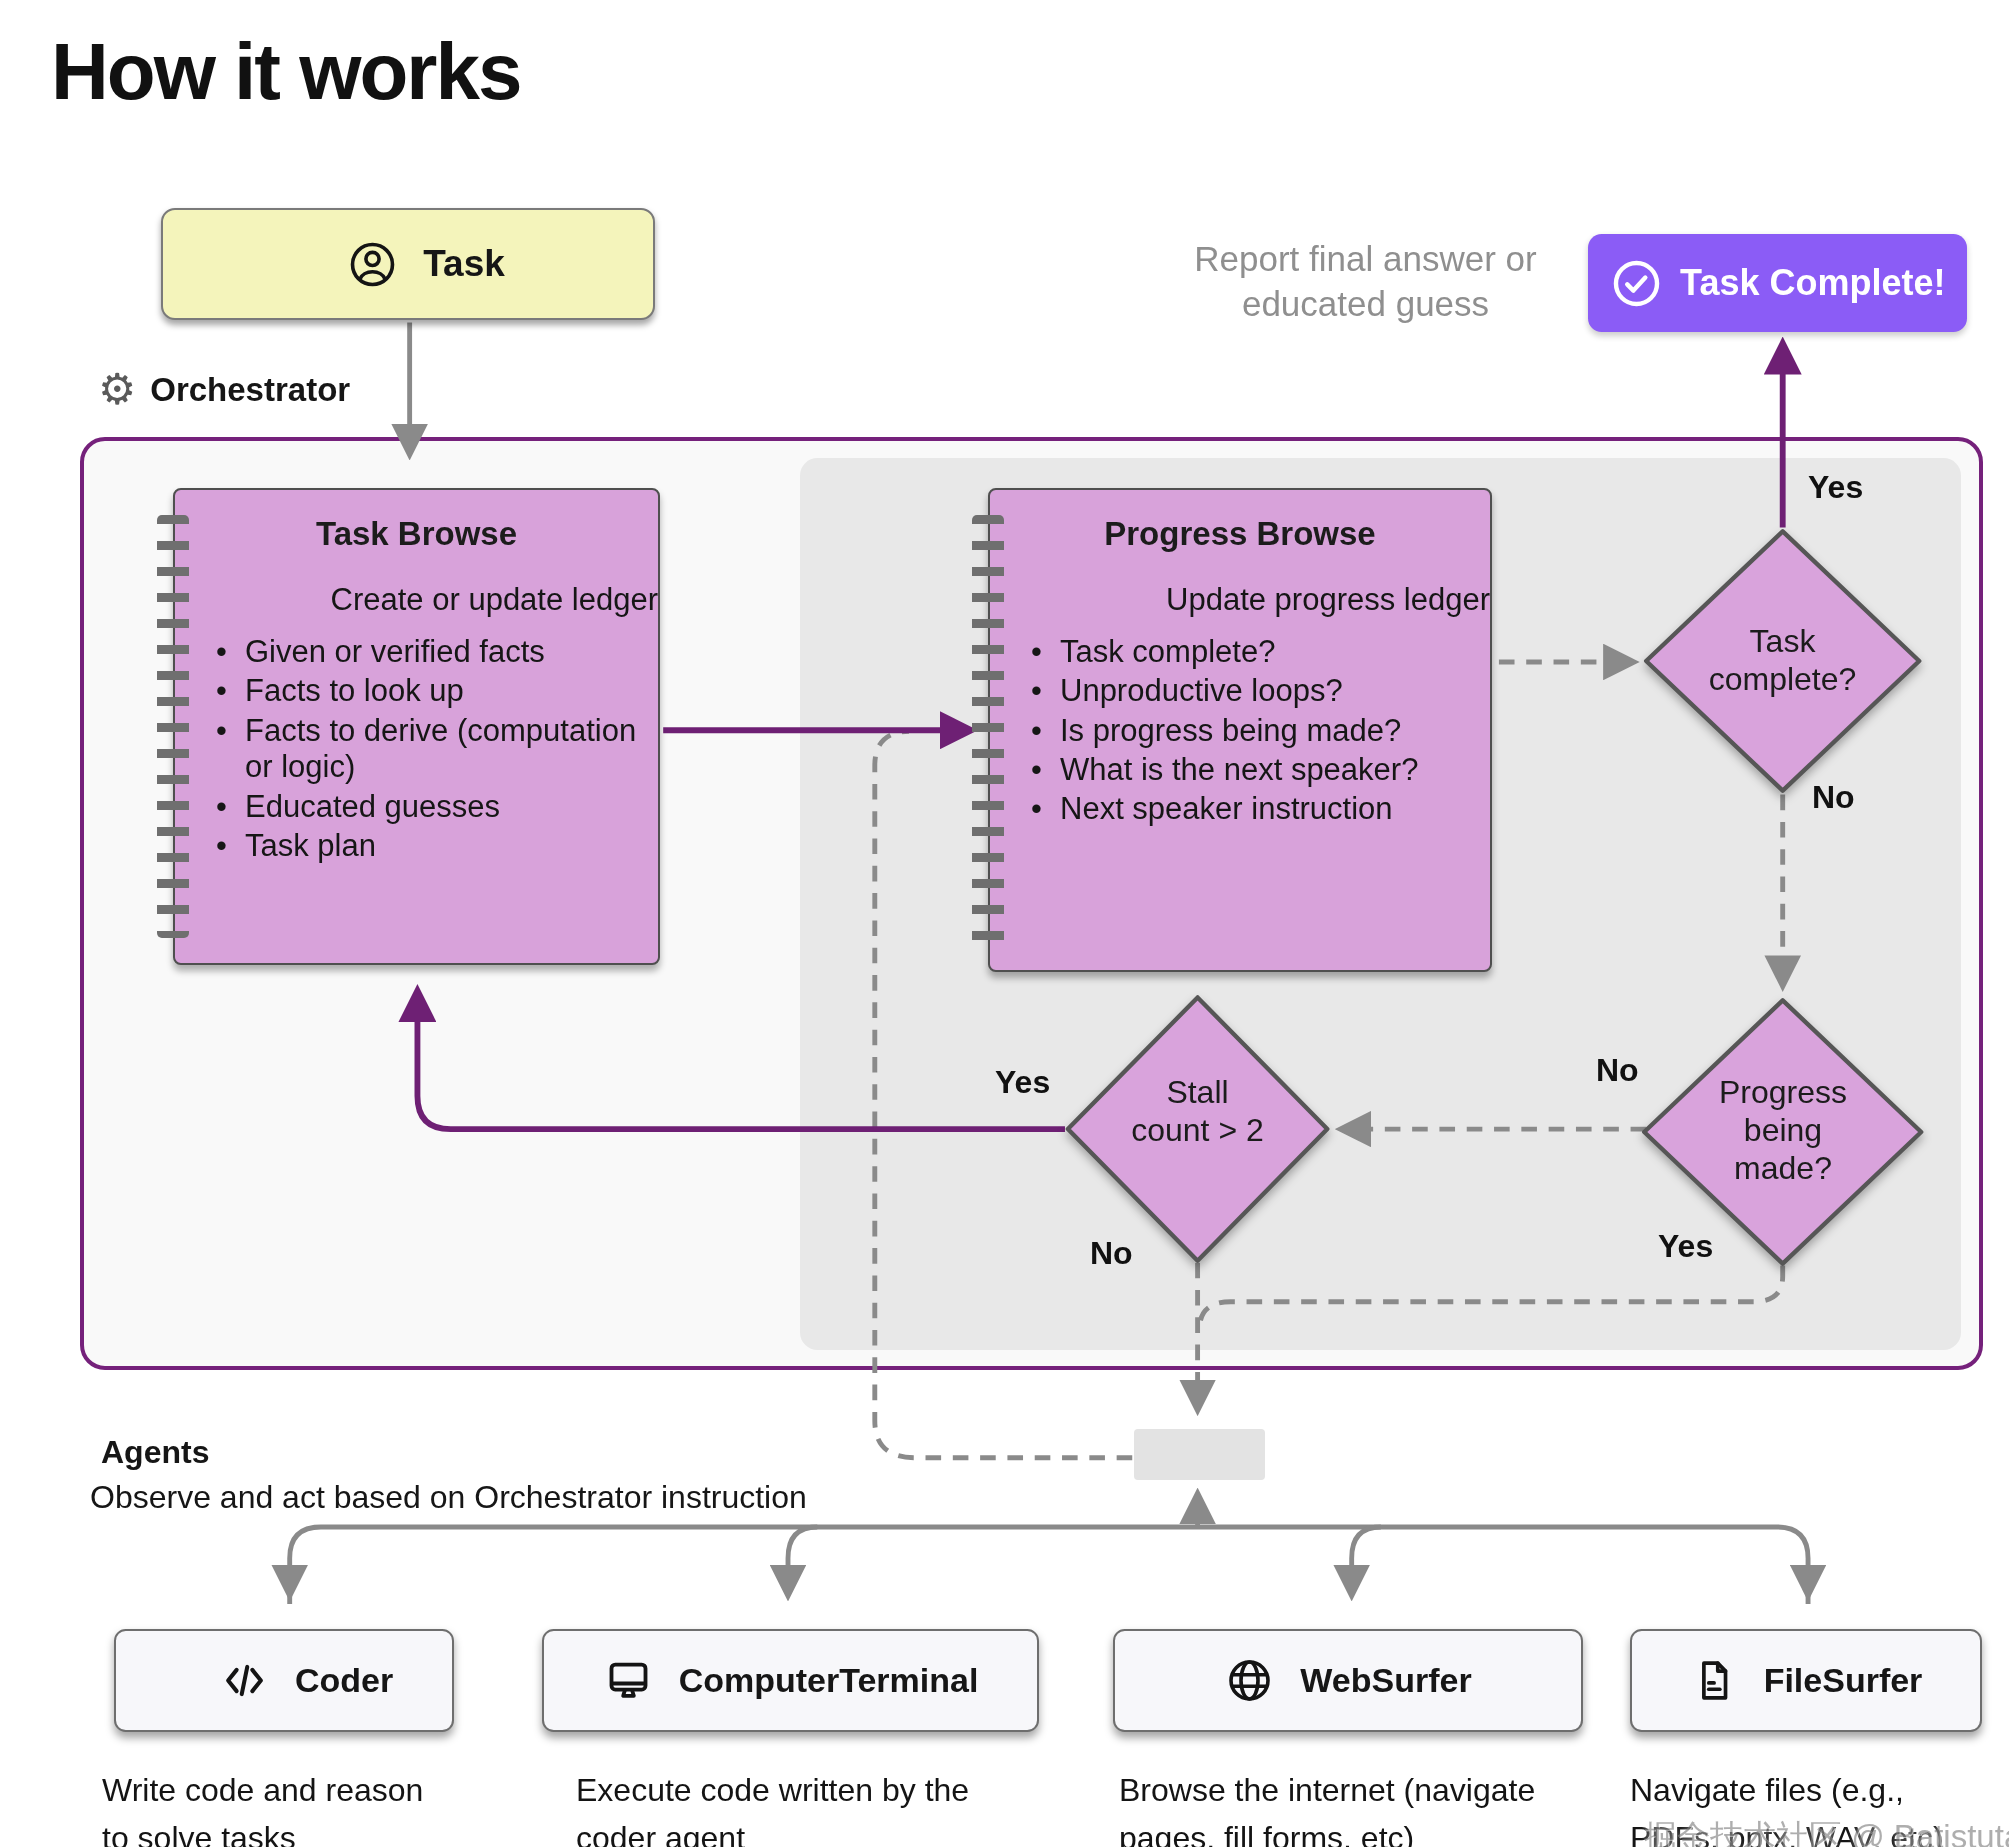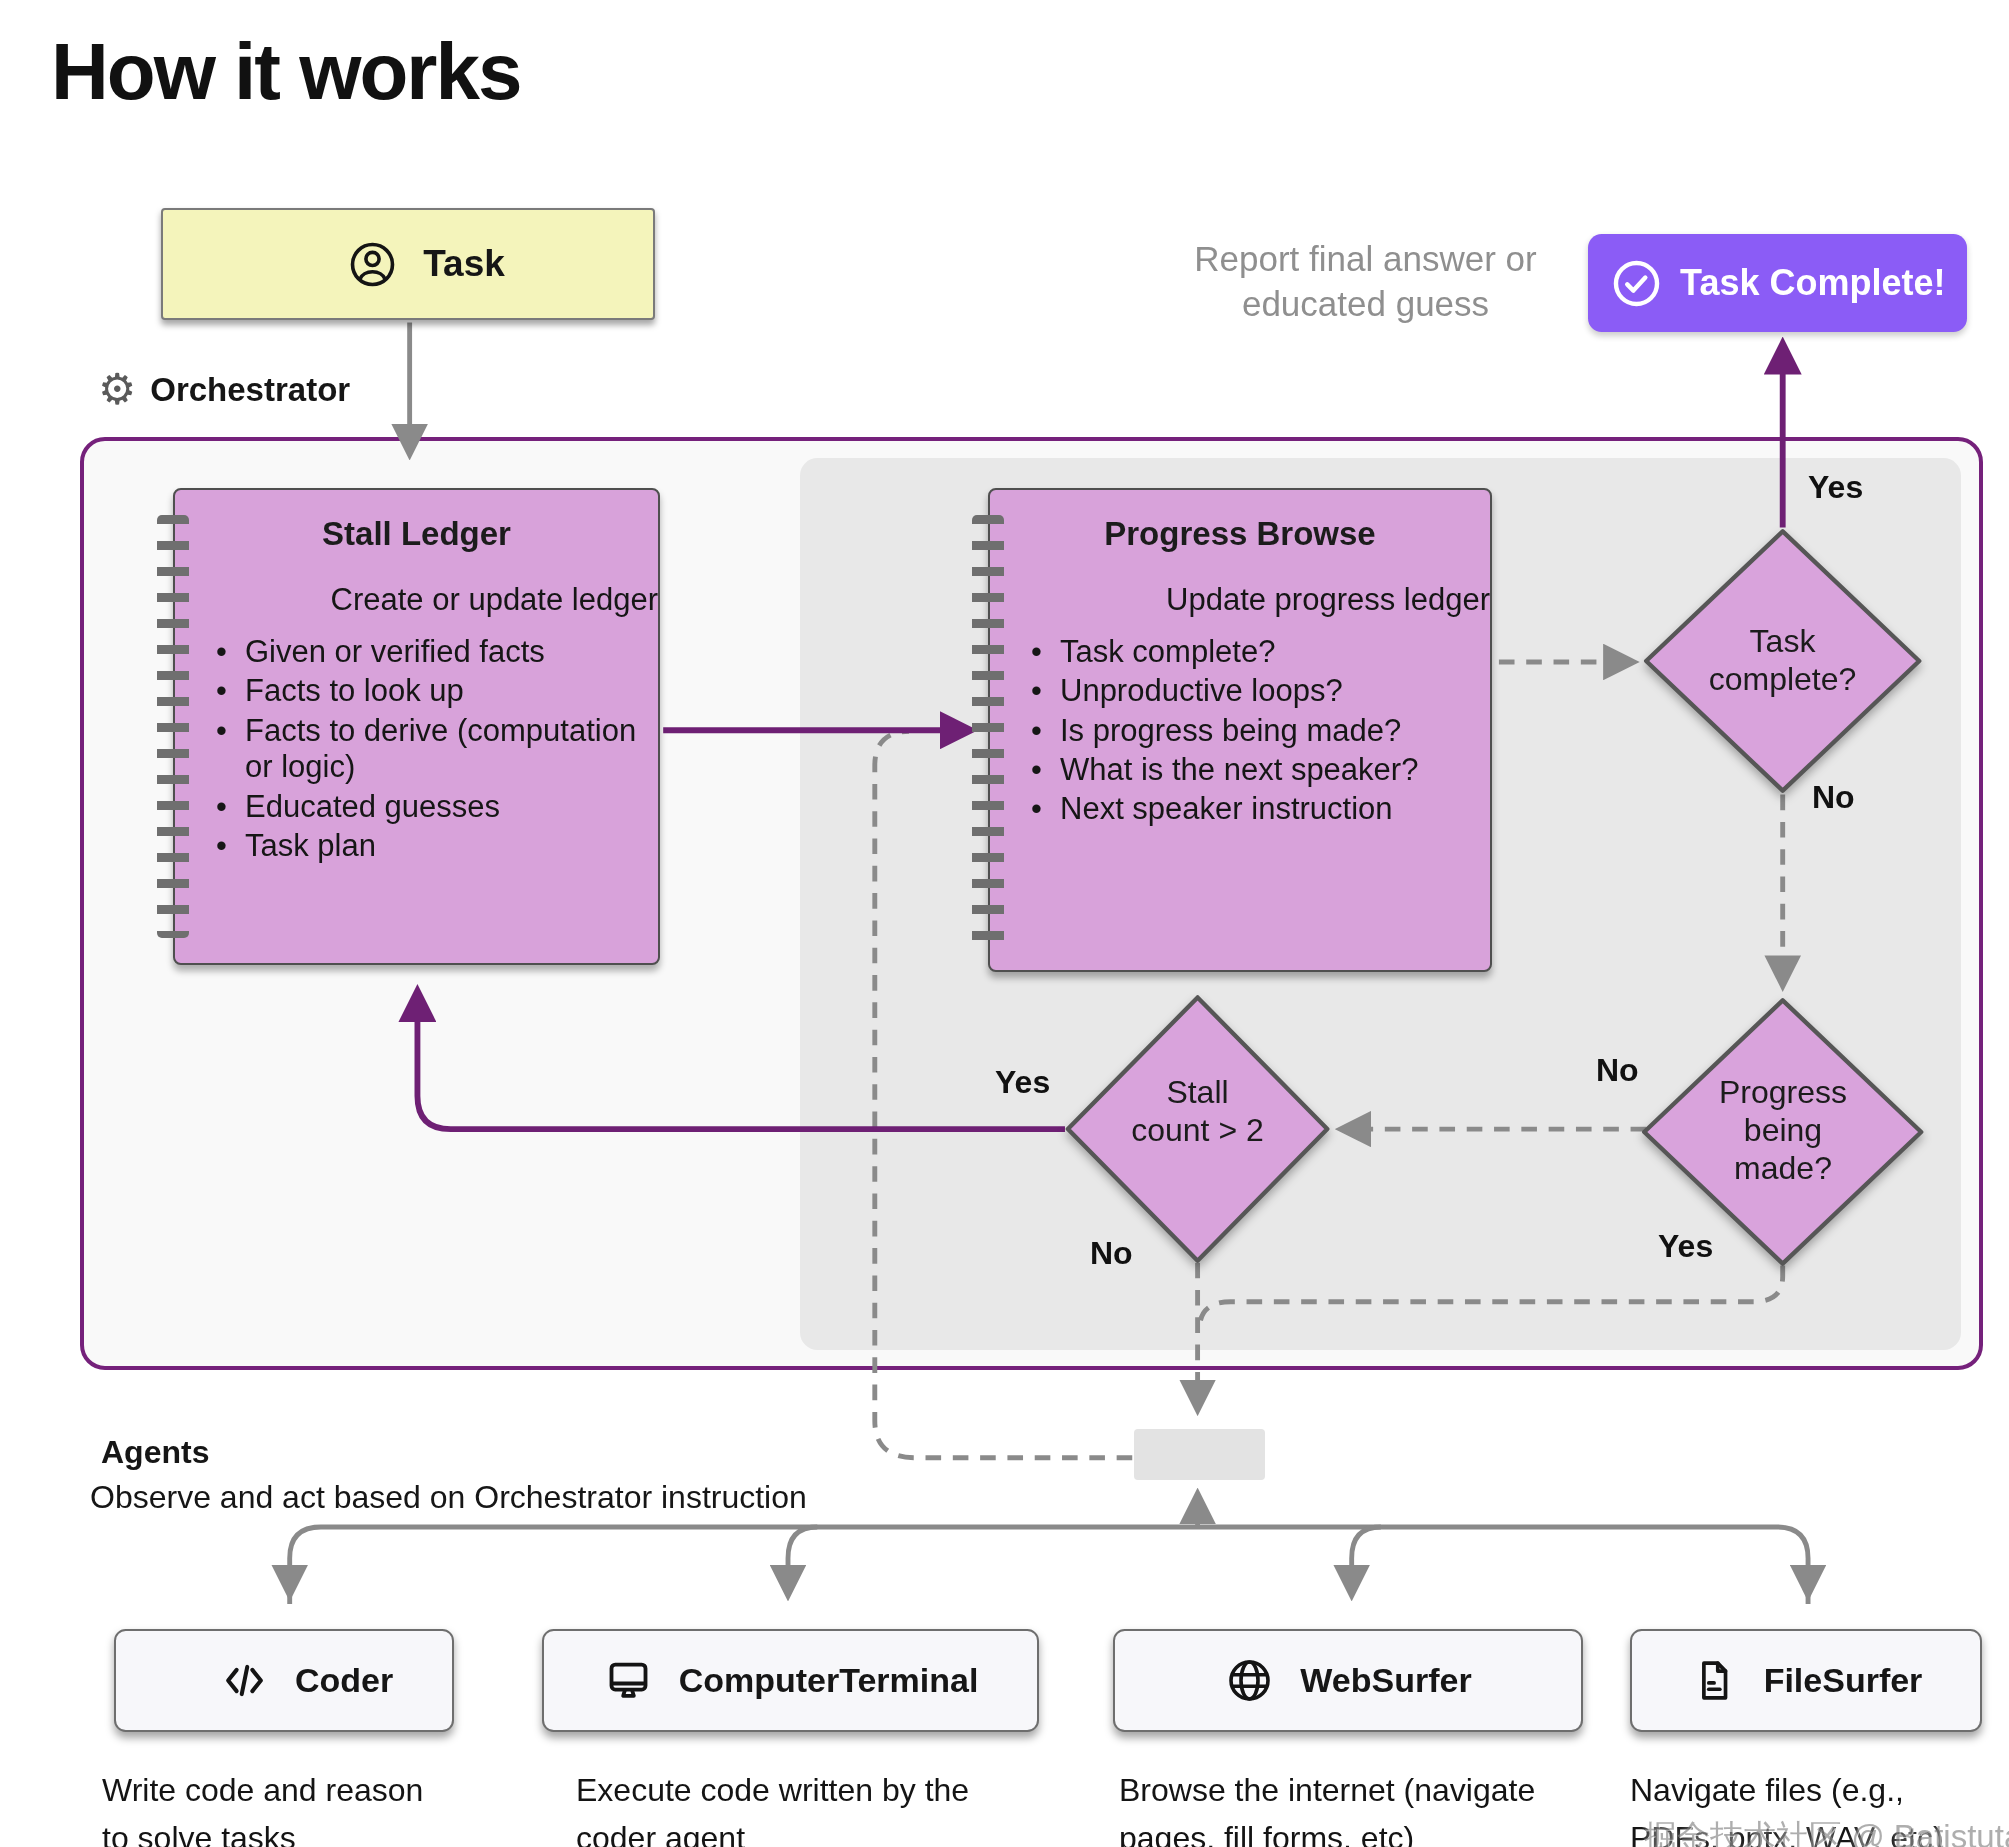--- a/index.html
+++ b/index.html
@@ -4,21 +4,21 @@
 <style>
   html,body { margin:0; padding:0; background:#ffffff; }
   body { width:2009px; height:1847px; font-family:"Liberation Sans", sans-serif; color:#161616; }
   .stage { position:relative; width:2009px; height:1847px; overflow:hidden;margin-top:32px; }
 
   h1.title { position:absolute; left:51px; top:-5.9px; margin:0; font-size:80px; font-weight:700;
              letter-spacing:-2px; color:#111; }
 
   
   .task-box { position:absolute; left:161px; top:176px; width:494px; height:112px;
-              background:#f4f4bb; border:2.9px solid #7a7a7a; border-radius:4px;
+              background:#f4f4bb; border:2.9px solid #7a7a7a; border-radius:14px;
               box-shadow:0 4.9px 6.8px rgba(0,0,0,.35); display:flex; align-items:center;
               justify-content:center; gap:25px; font-size:37px; font-weight:700; box-sizing:border-box;padding-left:36px; }
 
   .orch { position:absolute; left:98px; top:336px; display:flex; align-items:center; gap:13.7px;
           font-size:33px; font-weight:700; }
   .gear { font-family:"DejaVu Sans", sans-serif; font-size:43px; font-weight:400; color:#5a5a5a; line-height:1; }
 
   .outer-box { position:absolute; left:80px; top:405px; width:1903px; height:933px;
                border:4.9px solid #75217b; border-radius:25px; background:#f9f9f9; box-sizing:border-box; }
   .inner-box { position:absolute; left:800px; top:426px; width:1161px; height:892px;
@@ -152,21 +152,21 @@
   <div class="complete-btn">
     <svg class="icon-svg" width="53" height="53" viewBox="0 0 24 24" fill="none" stroke="#ffffff" stroke-width="2">
       <circle cx="12" cy="12" r="9.3"></circle>
       <path d="M7.8 12.4 l2.8 2.8 l5.4 -5.9" stroke-linecap="round" stroke-linejoin="round"></path>
     </svg>
     <span>Task Complete!</span>
   </div>
 
   <div class="ledger task-ledger">
     <div class="rings"></div>
-    <h2>Stall Ledger</h2>
+    <h2>Task Browse</h2>
     <div class="sub">Create or update ledger</div>
     <ul>
       <li>Given or verified facts</li>
       <li>Facts to look up</li>
       <li>Facts to derive (computation or logic)</li>
       <li>Educated guesses</li>
       <li>Task plan</li>
     </ul>
   </div>
 

